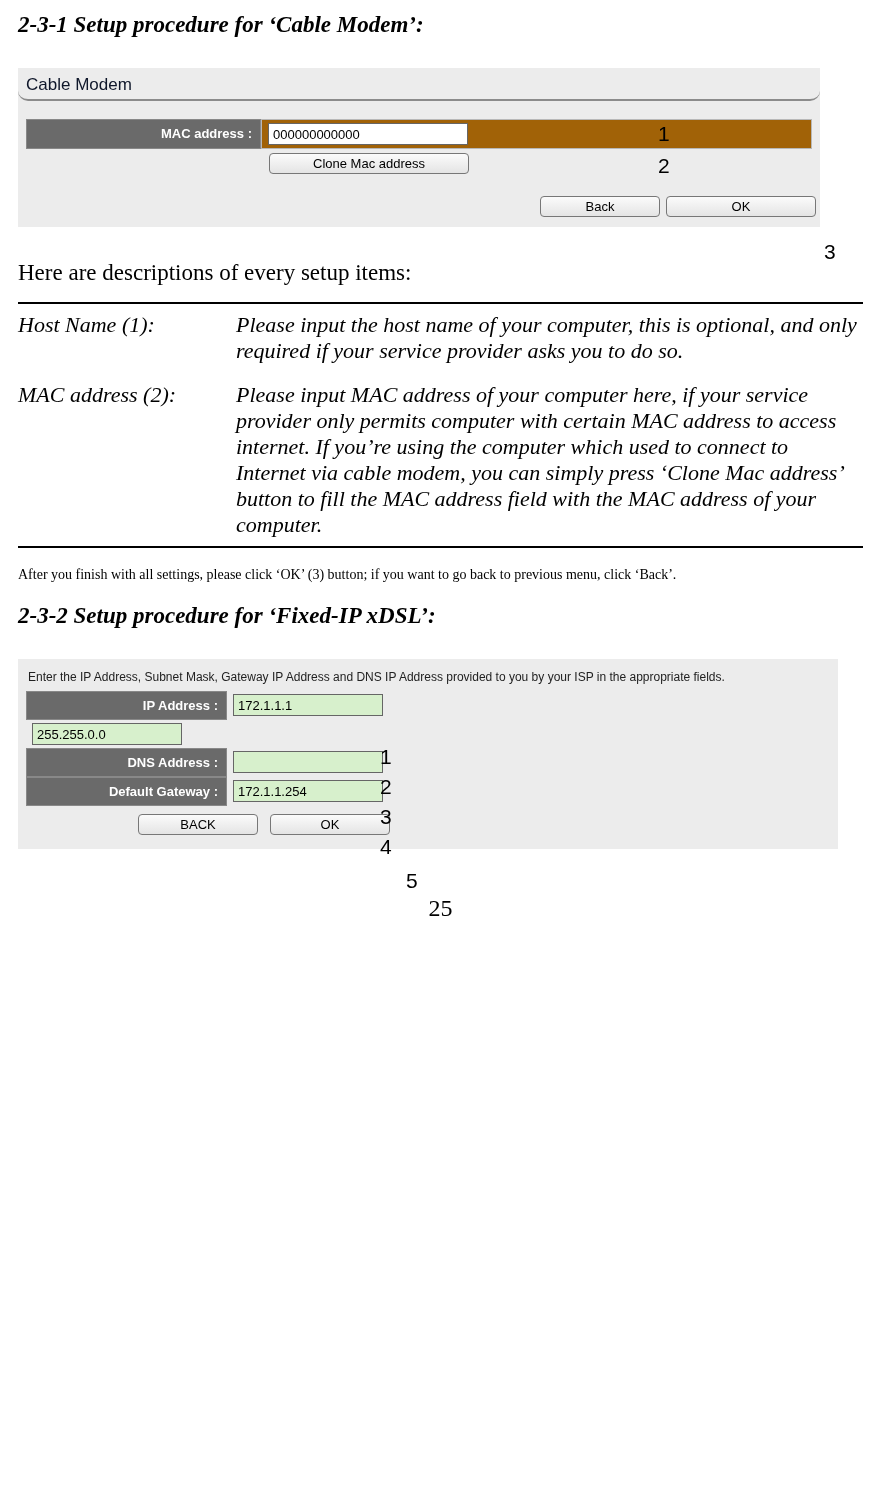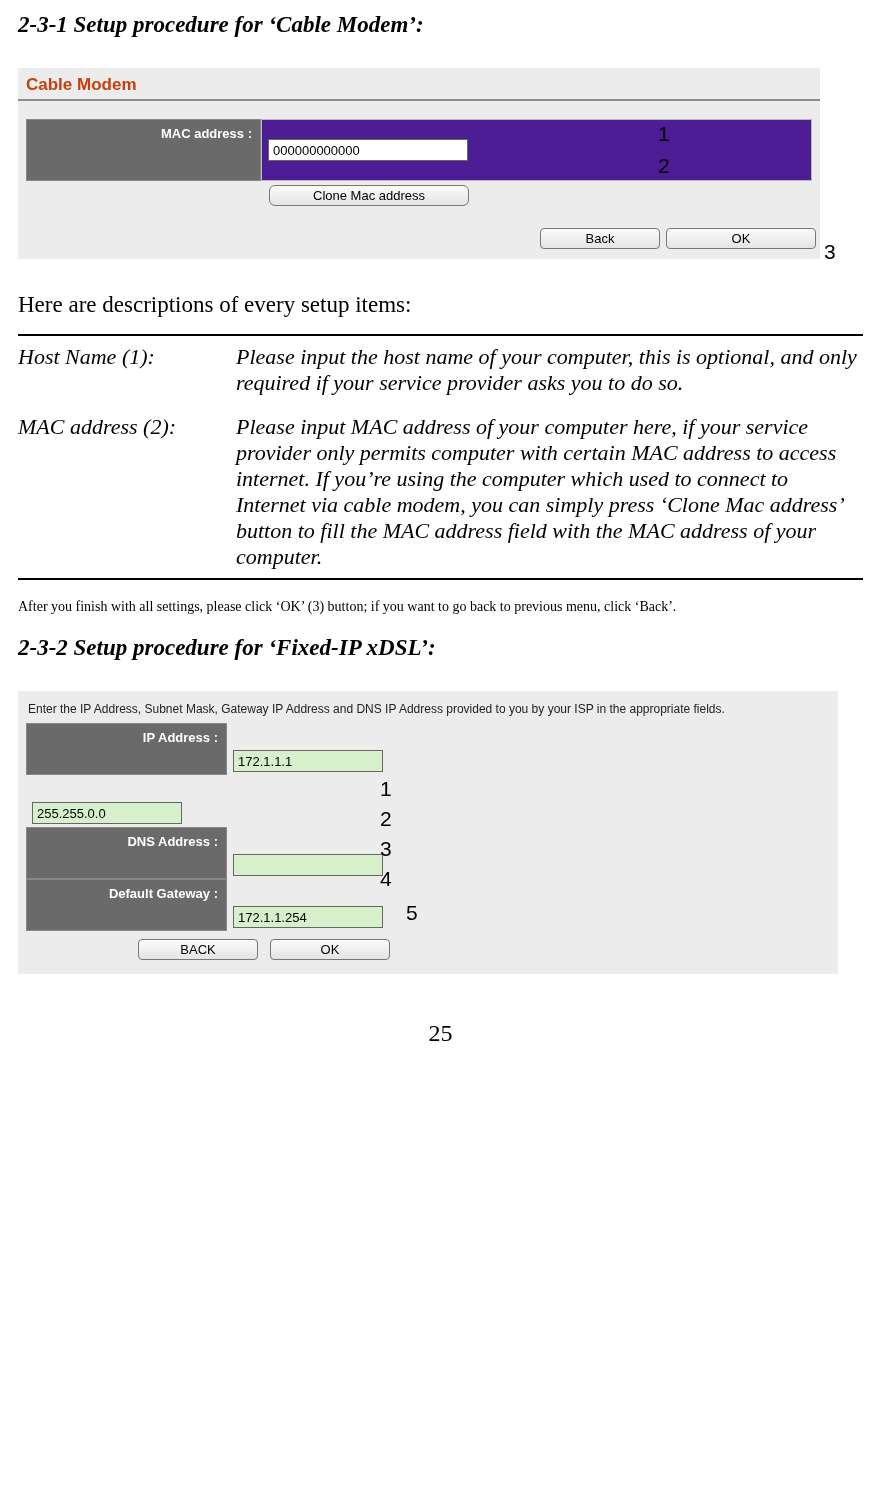--- a/index.html
+++ b/index.html
@@ -16,26 +16,27 @@
       font-weight: bold;
       margin-bottom: 30px;
     }
     .panel {
       background: #ececec;
       margin-bottom: 30px;
       position: relative;
     }
     .panel-cm { width: 802px; }
     .panel-title {
-      color: #c2410c;
-      font-family: Arial, sans-serif;
-      font-weight: bold;
+      color: #0f172a;
+      font-family: Arial, sans-serif;
+      font-weight: normal;
       font-size: 17px;
       padding: 7px 8px 4px 8px;
       border-bottom: 2px solid #8b8b8b;
+      border-radius: 10px;
     }
     .panel-sub {
       font-family: Arial, sans-serif;
       font-size: 12px;
       color: #222;
       padding: 10px 10px 6px 10px;
       line-height: 1.35;
     }
     .form-row {
       display: flex;
@@ -49,47 +50,47 @@
       font-family: Arial, sans-serif;
       font-weight: bold;
       font-size: 13px;
       text-align: right;
       padding: 6px 8px;
       border: 1px solid #888;
     }
     .form-label-narrow { width: 201px; }
     .form-field {
       flex: 1;
-      background: #4c1d95;
+      background: #a16207;
       border: 1px solid #b8b8b8;
-      padding: 19px 6px;
+      padding: 3px 6px;
     }
     .form-field-narrow { flex: 0 0 auto; width: 170px; background: #ececec; border: none; padding: 3px 0 3px 6px;}
     .text-input {
       width: 200px;
       height: 22px;
       border: 1px solid #666;
       font-family: Arial, sans-serif;
       font-size: 13px;
       padding: 1px 4px;
       background: #fff;
     }
-    .text-input-green { background: #d7f0cc; width: 150px; margin-top: 24px; }
+    .text-input-green { background: #d7f0cc; width: 150px; }
     .clone-row { padding: 4px 8px 2px 251px; }
     .btn {
       font-family: Arial, sans-serif;
       font-size: 13px;
       color: #000;
       background: linear-gradient(#fbfbfb, #e4e4e4);
       border: 1px solid #777;
       border-radius: 4px;
       padding: 2px 18px;
       cursor: pointer;
     }
-    .btn-wide { width: 200px; text-align: center; border-radius: 6px; }
+    .btn-wide { width: 200px; text-align: center; }
     .panel-actions {
       display: flex;
       justify-content: flex-end;
       gap: 6px;
       padding: 20px 4px 10px 4px;
     }
     .panel-actions-left {
       display: flex;
       justify-content: flex-start;
       gap: 12px;

